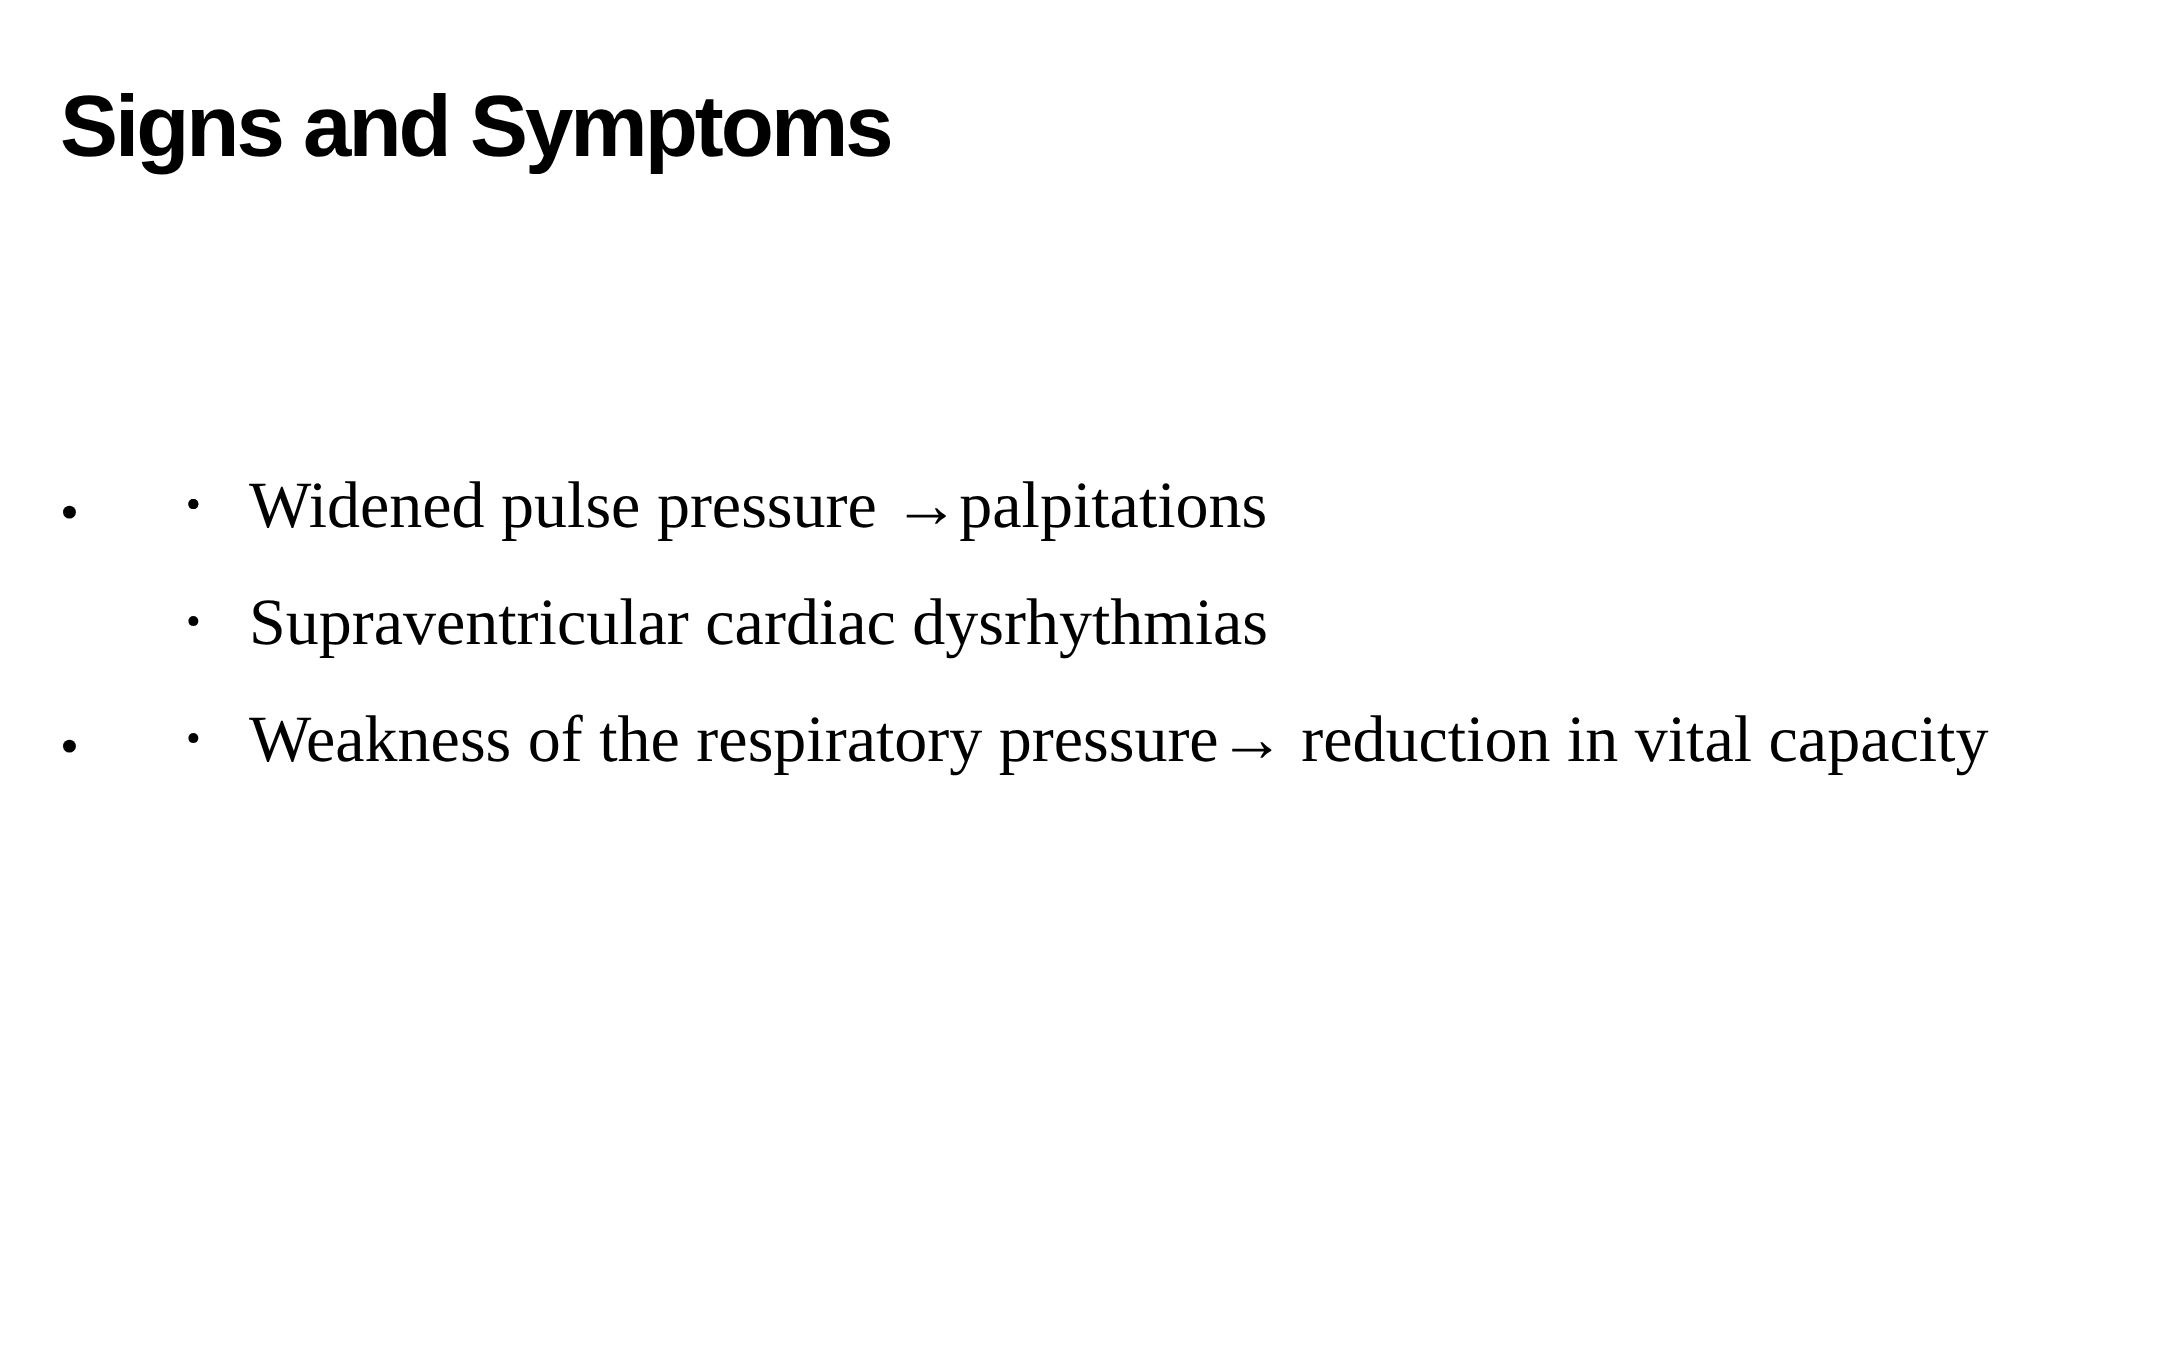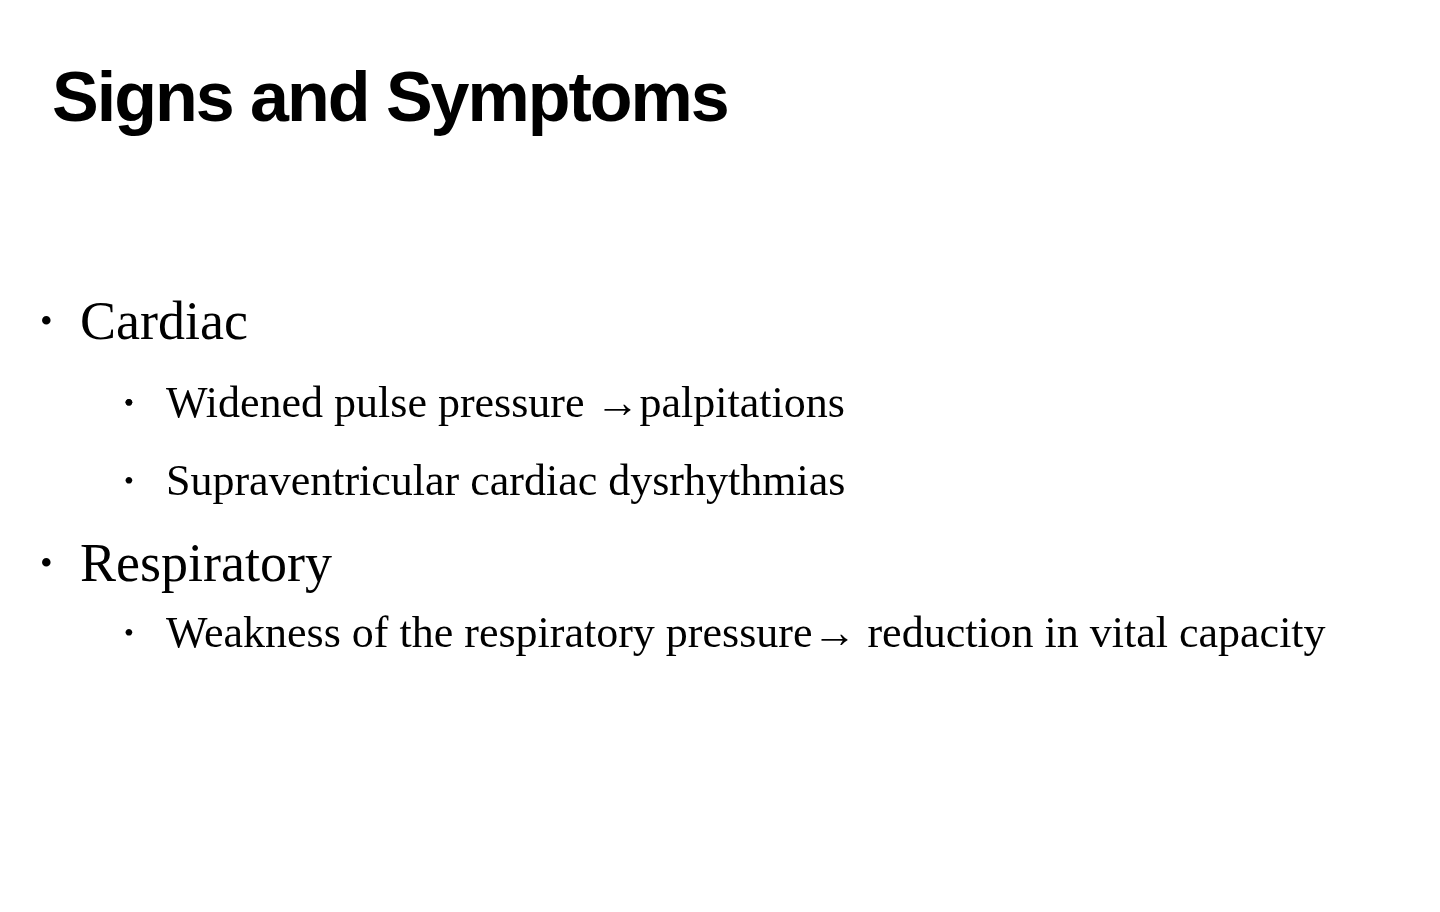--- a/index.html
+++ b/index.html
@@ -11,24 +11,24 @@
       width: 1440px;
       height: 912px;
       position: relative;
       overflow: hidden;
       color: #000000;
     }
     .slide-title {
       position: absolute;
       left: 36px;
       top: 26px;
-      margin: 16px;
+      margin: 4px;
       font-family: "Liberation Sans", sans-serif;
       font-weight: bold;
-      font-size: 70px;
+      font-size: 58px;
       line-height: 110px;
       letter-spacing: -2px;
       color: #000;
     }
     .bullets {
       position: absolute;
       left: 36px;
       top: 288px;
       width: 1380px;
       margin: 0;
@@ -78,38 +78,36 @@
     .lvl1 .text { display: inline; }
   </style>
 </head>
 <body>
 
 <h1 class="slide-title">Signs and Symptoms</h1>
 
 <ul class="bullets">
   <li class="lvl1">
     <span class="bullet-dot">•</span>
-    <span class="text">Cardiac</span>
     <ul class="sub">
       <li class="lvl2">
         <span class="bullet-dot">•</span>
       </li>
       <li class="lvl2">
         <span class="bullet-dot">•</span>
         <span class="text">Widened pulse pressure →palpitations</span>
       </li>
       <li class="lvl2">
         <span class="bullet-dot">•</span>
         <span class="text">Supraventricular cardiac dysrhythmias</span>
       </li>
     </ul>
   </li>
   <li class="lvl1">
     <span class="bullet-dot">•</span>
-    <span class="text">Respiratory</span>
     <ul class="sub">
       <li class="lvl2">
         <span class="bullet-dot">•</span>
         <span class="text">Weakness of the respiratory pressure→ reduction in vital capacity</span>
       </li>
     </ul>
   </li>
 </ul>
 
 </body></html>

